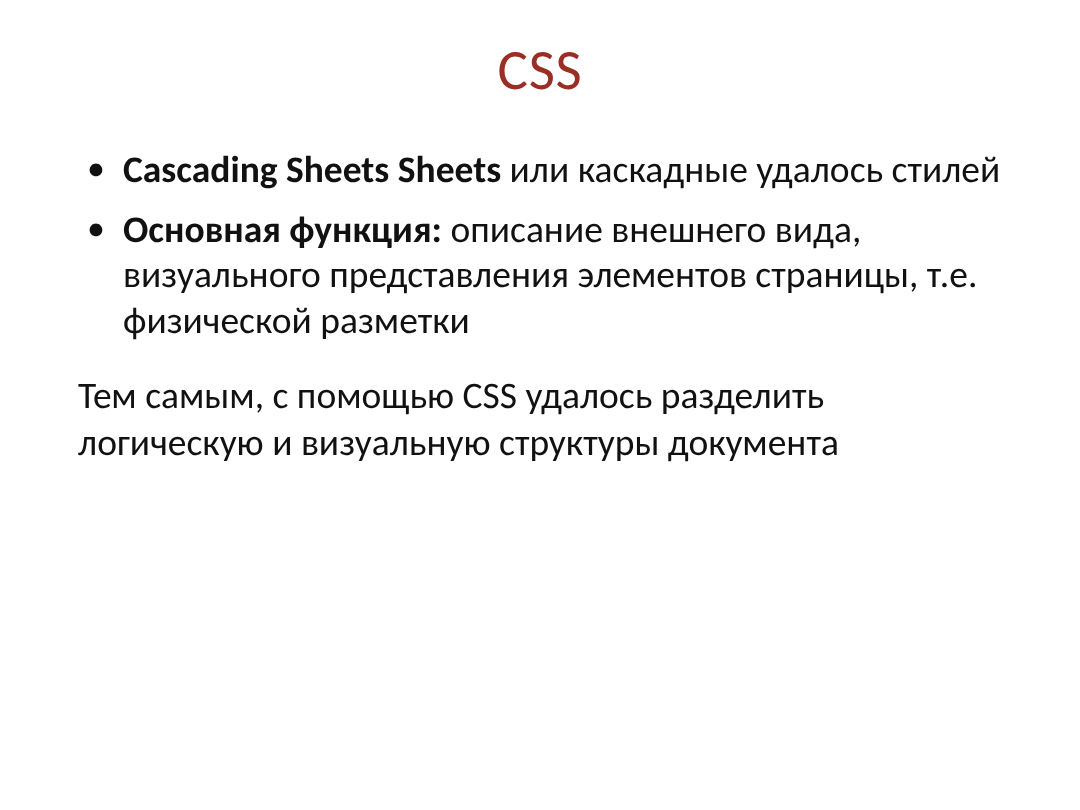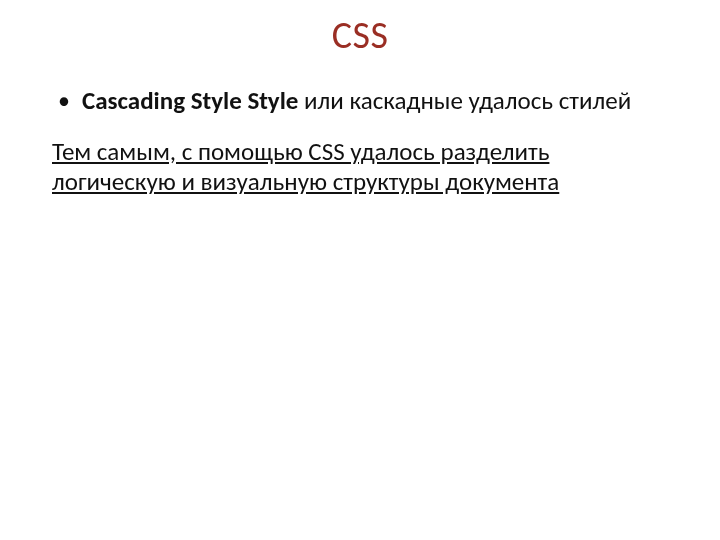--- a/index.html
+++ b/index.html
@@ -8,21 +8,21 @@
       width: 720px;
       height: 540px;
       background: #ffffff;
       font-family: "Calibri", "Arial", sans-serif;
       color: #111;
     }
     .slide {
       width: 720px;
       height: 500px;
       box-sizing: border-box;
-      padding: 12px 52px 30px 52px;
+      padding: 24px 52px 30px 52px;
     }
     .title {
       text-align: center;
       font-size: 38px;
       color: #9a2e24;
       font-weight: 400;
       margin: 0 0 28px 0;
       letter-spacing: 0.5px;
     }
     ul.bullets {
@@ -47,29 +47,31 @@
       color: #111;
     }
     .bold {
       font-weight: 700;
     }
     .tail {
       margin-top: 20px;
       font-size: 25px;
       line-height: 1.22;
       padding-left: 0;
-      text-decoration: underline;
     }
   </style>
 </head>
 <body>
 
 <div class="slide">
   <h1 class="title">CSS</h1>
 
   <ul class="bullets">
     <li>
-      <span class="bold">Cascading Style Style</span><span> или каскадные удалось стилей</span>
+      <span class="bold">Cascading Sheets Sheets</span><span> или каскадные удалось стилей</span>
+    </li>
+    <li>
+      <span class="bold">Основная функция:</span><span> описание внешнего вида, визуального представления элементов страницы, т.е. физической разметки</span>
     </li>
   </ul>
 
   <p class="tail">Тем самым, с помощью CSS удалось разделить логическую и визуальную структуры документа</p>
 </div>
 
 </body></html>

